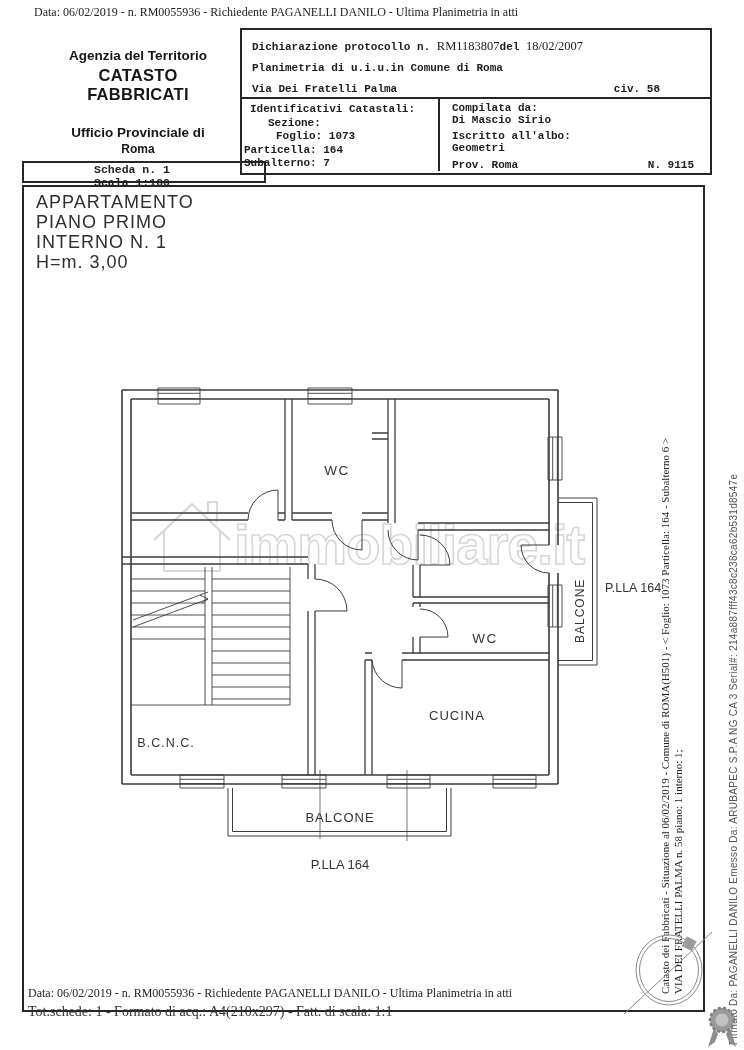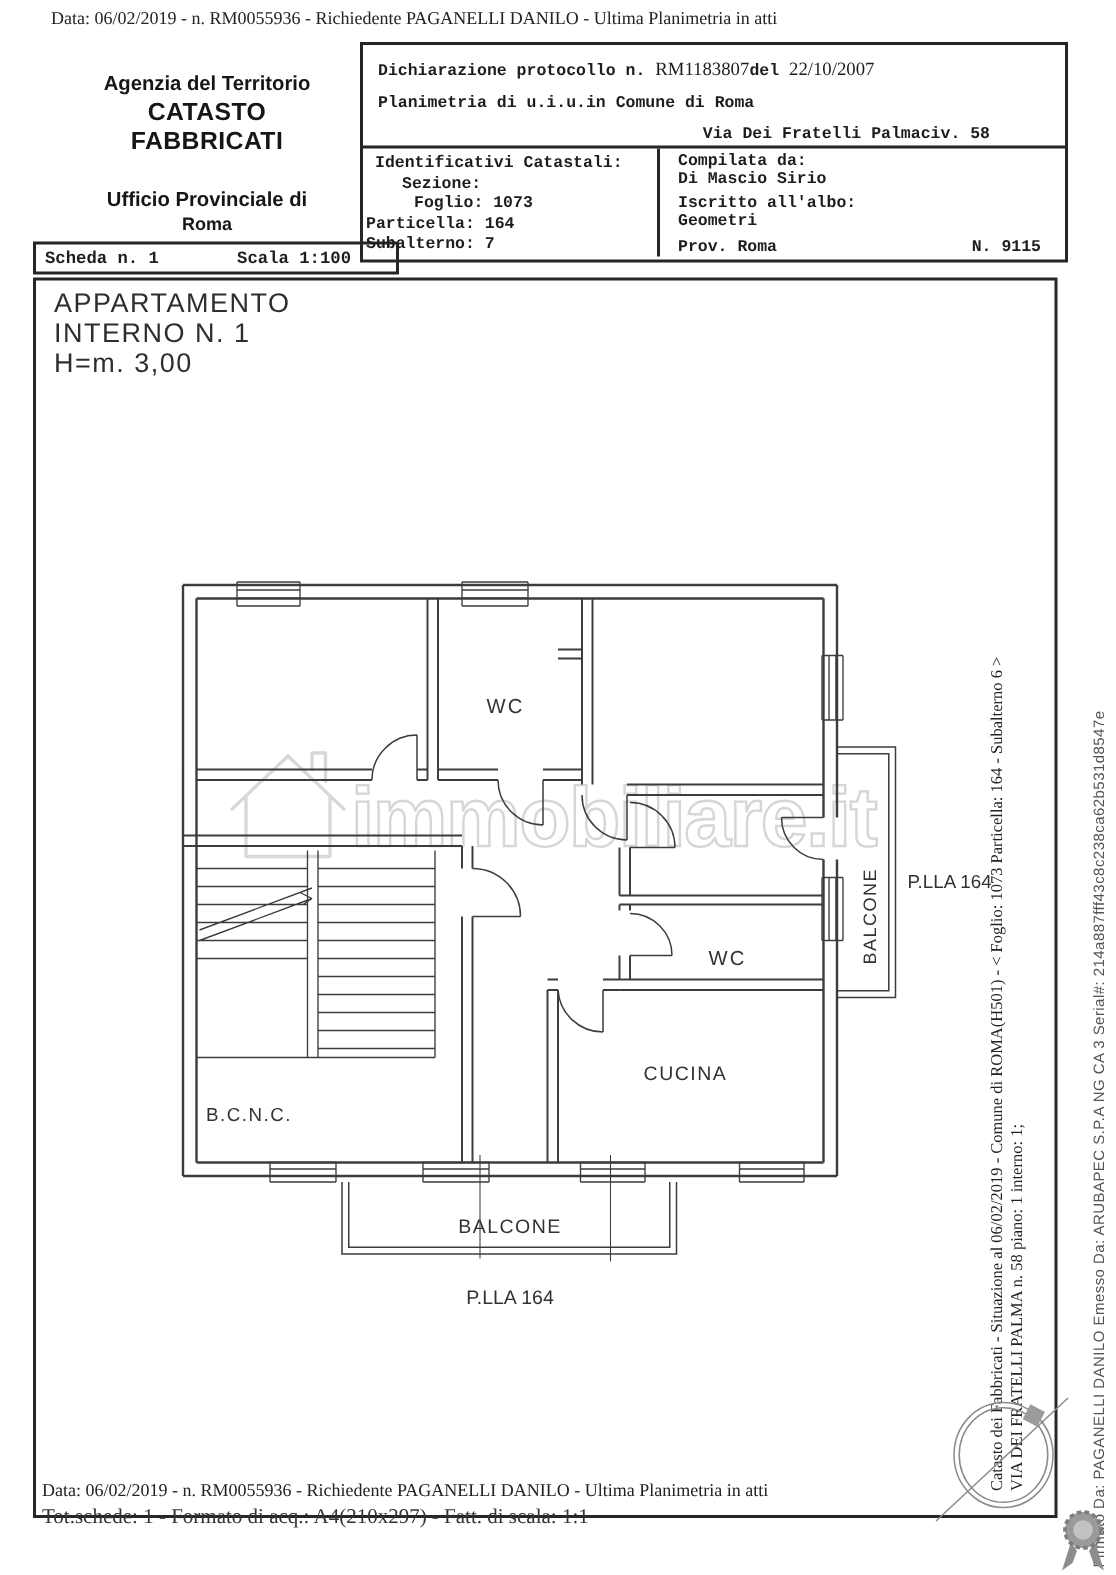--- a/index.html
+++ b/index.html
@@ -14,28 +14,28 @@
 
   .agency{left:46px;top:48px;width:184px;text-align:center;color:#161616;}
   .agency .a1{font-size:13.5px;font-weight:bold;margin-bottom:3px;}
   .agency .a2{font-size:16.5px;font-weight:bold;margin-bottom:21px;letter-spacing:.3px;}
   .agency .a3{font-size:13.5px;font-weight:bold;margin-bottom:2px;}
   .agency .a4{font-size:12px;font-weight:bold;}
 
   .scheda-box{left:22px;top:161px;width:204px;height:18px;border:2px solid #262626;
       display:flex;justify-content:space-between;align-items:center;
       font-family:"Liberation Mono",monospace;font-weight:bold;font-size:11.5px;
-      padding:0 30px 0 6px;color:#1d1d1d;}
+      padding:0 30px 0 6px;color:#1d1d1d;flex-direction:column;}
 
   .decl-box{left:240px;top:28px;width:468px;height:143px;border:2px solid #262626;
       font-family:"Liberation Mono",monospace;font-weight:bold;font-size:11px;color:#1d1d1d;}
   .decl-top{height:67px;padding:6px 10px 0 10px;box-sizing:border-box;}
   .decl-top .row{line-height:21px;white-space:nowrap;}
   .decl-top .serifpart{font-family:"Liberation Serif",serif;font-weight:normal;font-size:12.5px;}
-  .decl-top .street-row{display:flex;justify-content:flex-end;padding-right:40px;margin-left:48px;}
+  .decl-top .street-row{display:flex;justify-content:space-between;padding-right:40px;}
   .decl-cols{display:flex;border-top:2px solid #262626;height:72px;}
   .col-left{width:196px;padding-top:4px;line-height:13.5px;}
   .col-left .l1{padding-left:8px;}
   .col-left .l2{padding-left:26px;}
   .col-left .l3{padding-left:34px;}
   .col-left .l4{padding-left:2px;}
   .col-left .l5{padding-left:2px;}
   .col-right{flex:1;border-left:2px solid #262626;padding:4px 0 0 12px;line-height:11.5px;}
   .col-right .gap{height:5px;}
   .prov-row{display:flex;justify-content:space-between;padding-right:16px;margin-top:6px;}
@@ -69,21 +69,21 @@
 <div class="abs scheda-box">
   <span>Scheda n. 1</span>
   <span>Scala 1:100</span>
 </div>
 
 <div class="abs decl-box">
   <div class="decl-top">
     <div class="row">
       <span>Dichiarazione protocollo n.</span>
       <span class="serifpart">RM1183807</span><span>del</span>
-      <span class="serifpart">22/10/2007</span>
+      <span class="serifpart">18/02/2007</span>
     </div>
     <div class="row">Planimetria di u.i.u.in Comune di Roma</div>
     <div class="row street-row">
       <span>Via Dei Fratelli Palma</span>
       <span>civ. 58</span>
     </div>
   </div>
   <div class="decl-cols">
     <div class="col-left">
       <div class="l1">Identificativi Catastali:</div>
@@ -103,20 +103,21 @@
         <span>N. 9115</span>
       </div>
     </div>
   </div>
 </div>
 
 <div class="abs plan-frame"></div>
 
 <div class="abs plan-title">
   <div>APPARTAMENTO</div>
+  <div>PIANO PRIMO</div>
   <div>INTERNO N. 1</div>
   <div>H=m. 3,00</div>
 </div>
 
 <svg class="abs watermark-svg" width="525" height="112" viewBox="0 0 525 112">
   <path d="M12,62 L50,26 L88,62 M22,53 V93 H78 V53 M66,36 V24 H75 V44" fill="none" stroke="#d8d8d8" stroke-width="2.2" stroke-linejoin="round"></path>
   <text x="92" y="86" font-family="Liberation Sans, sans-serif" font-size="56" font-weight="bold" letter-spacing="-1" fill="none" stroke="#d6d6d6" stroke-width="1.6">immobiliare.it</text>
 </svg>
 
 <svg class="abs plan-svg" width="580" height="510" viewBox="0 0 580 510">

